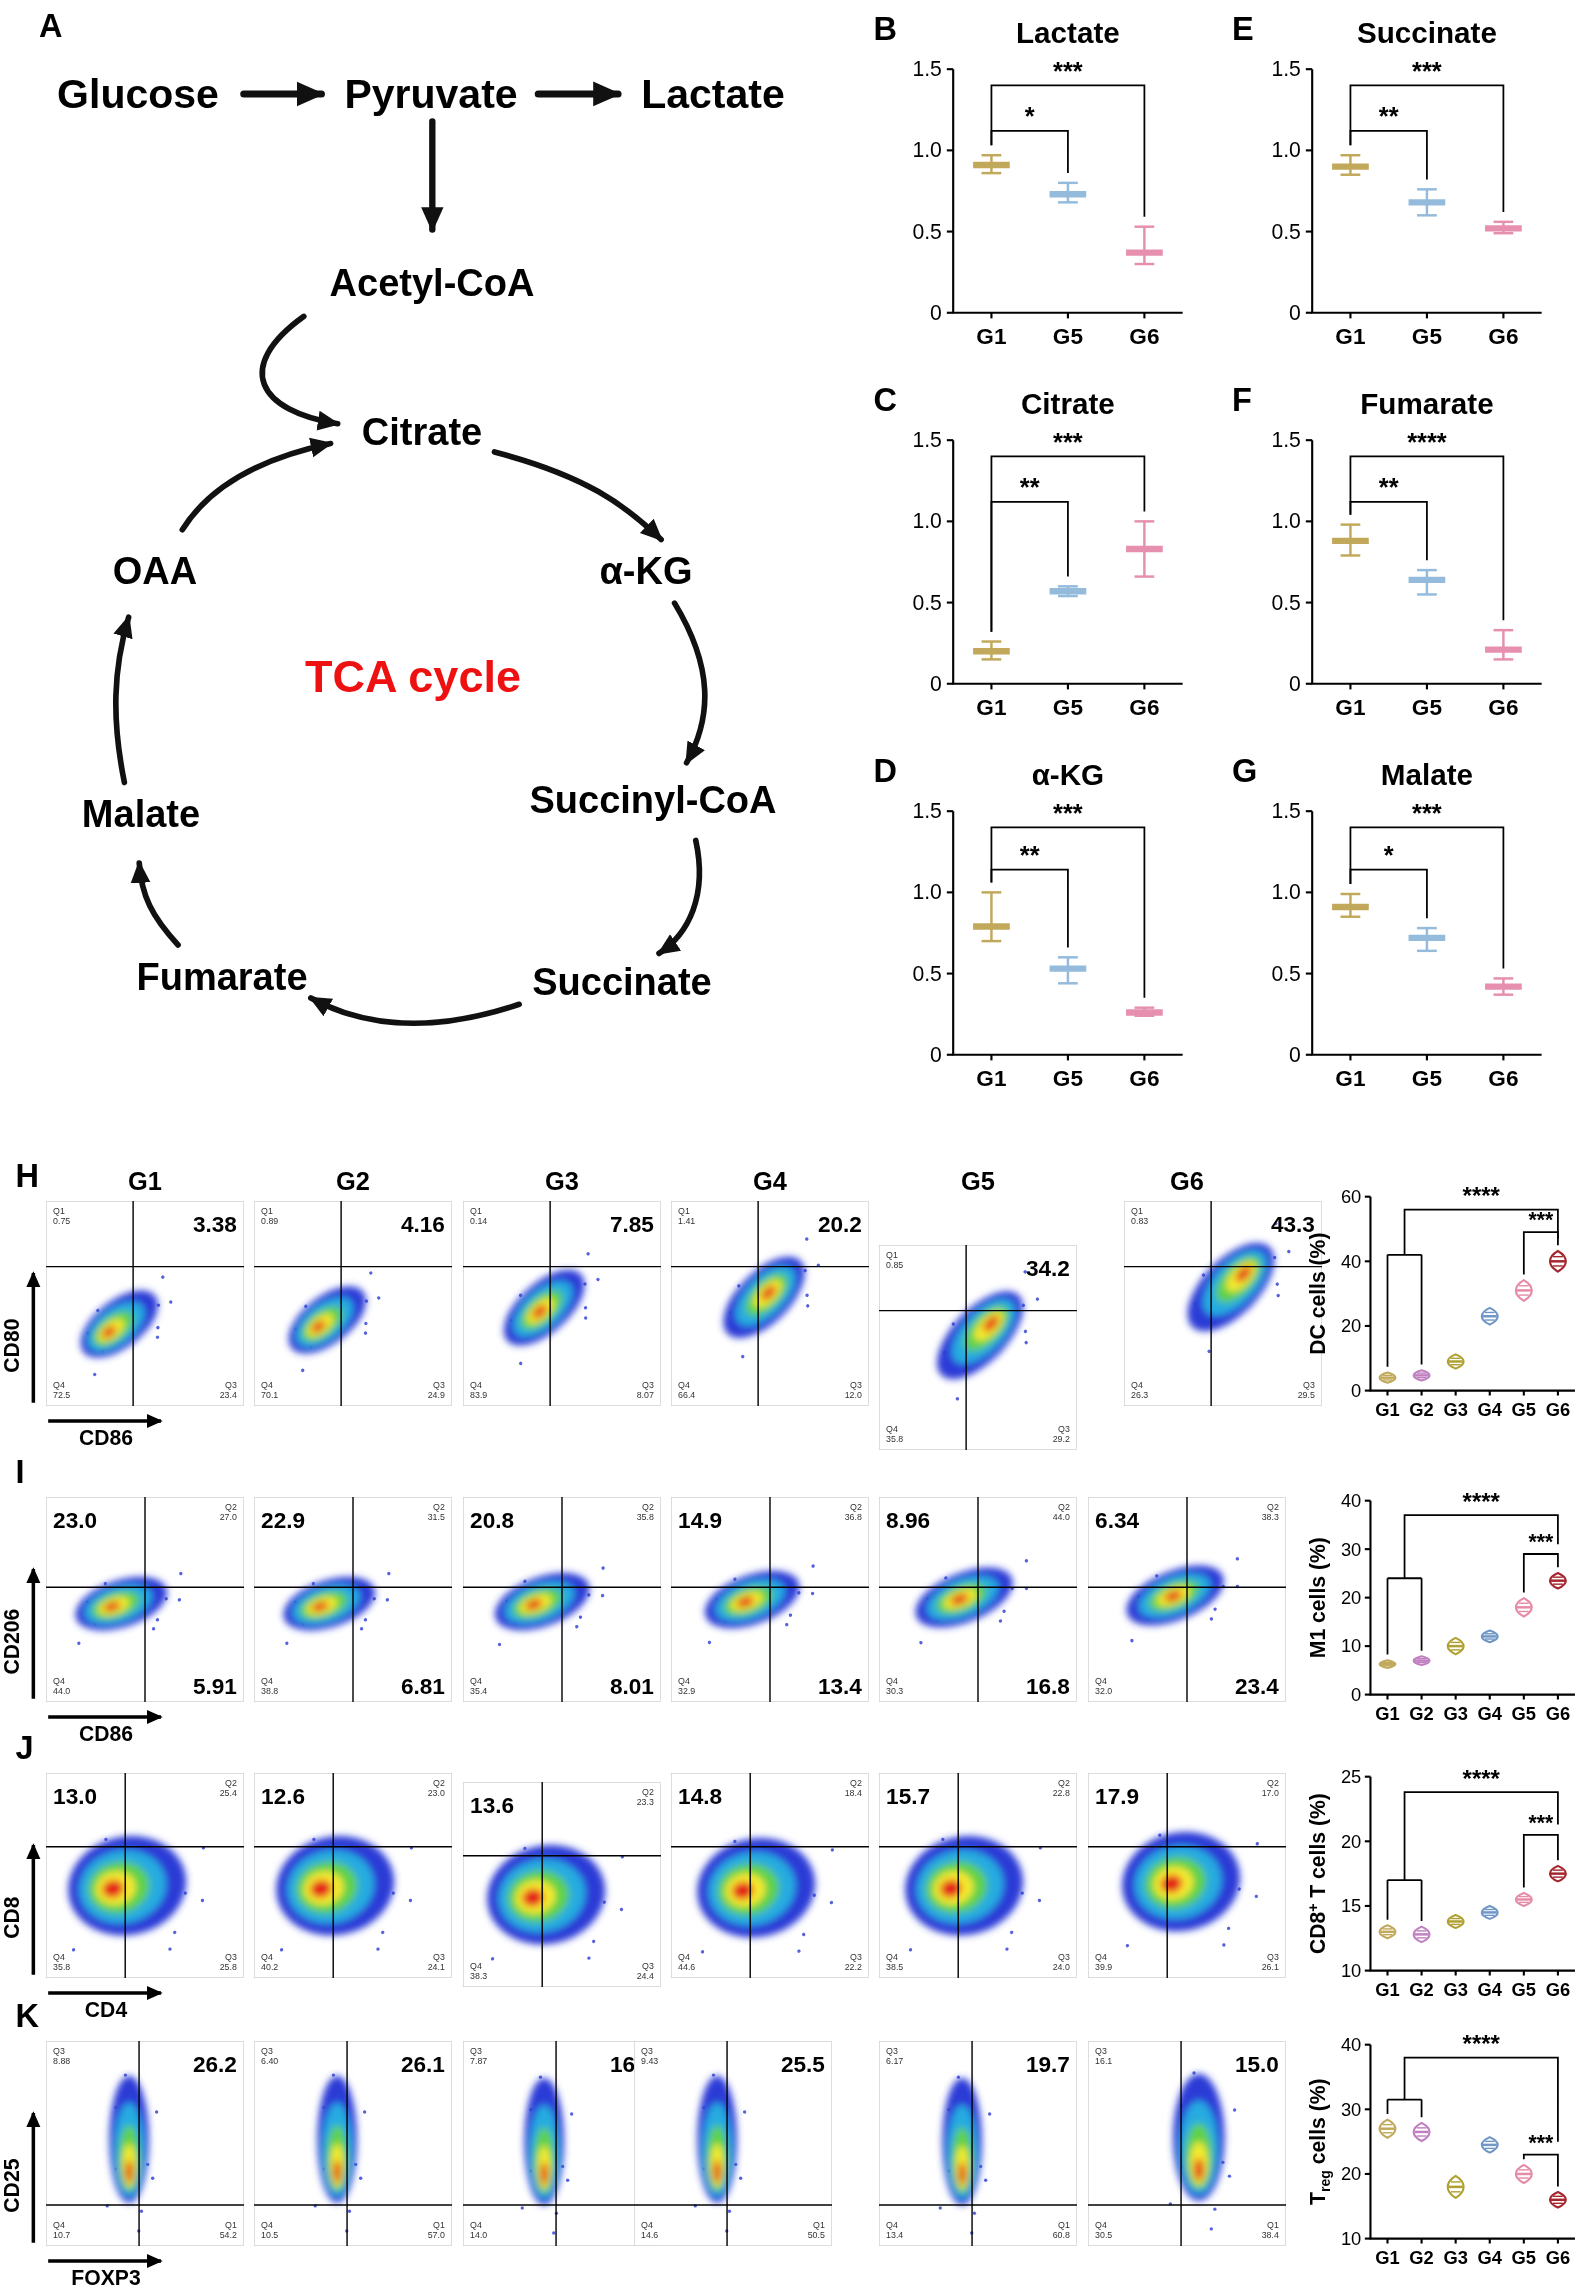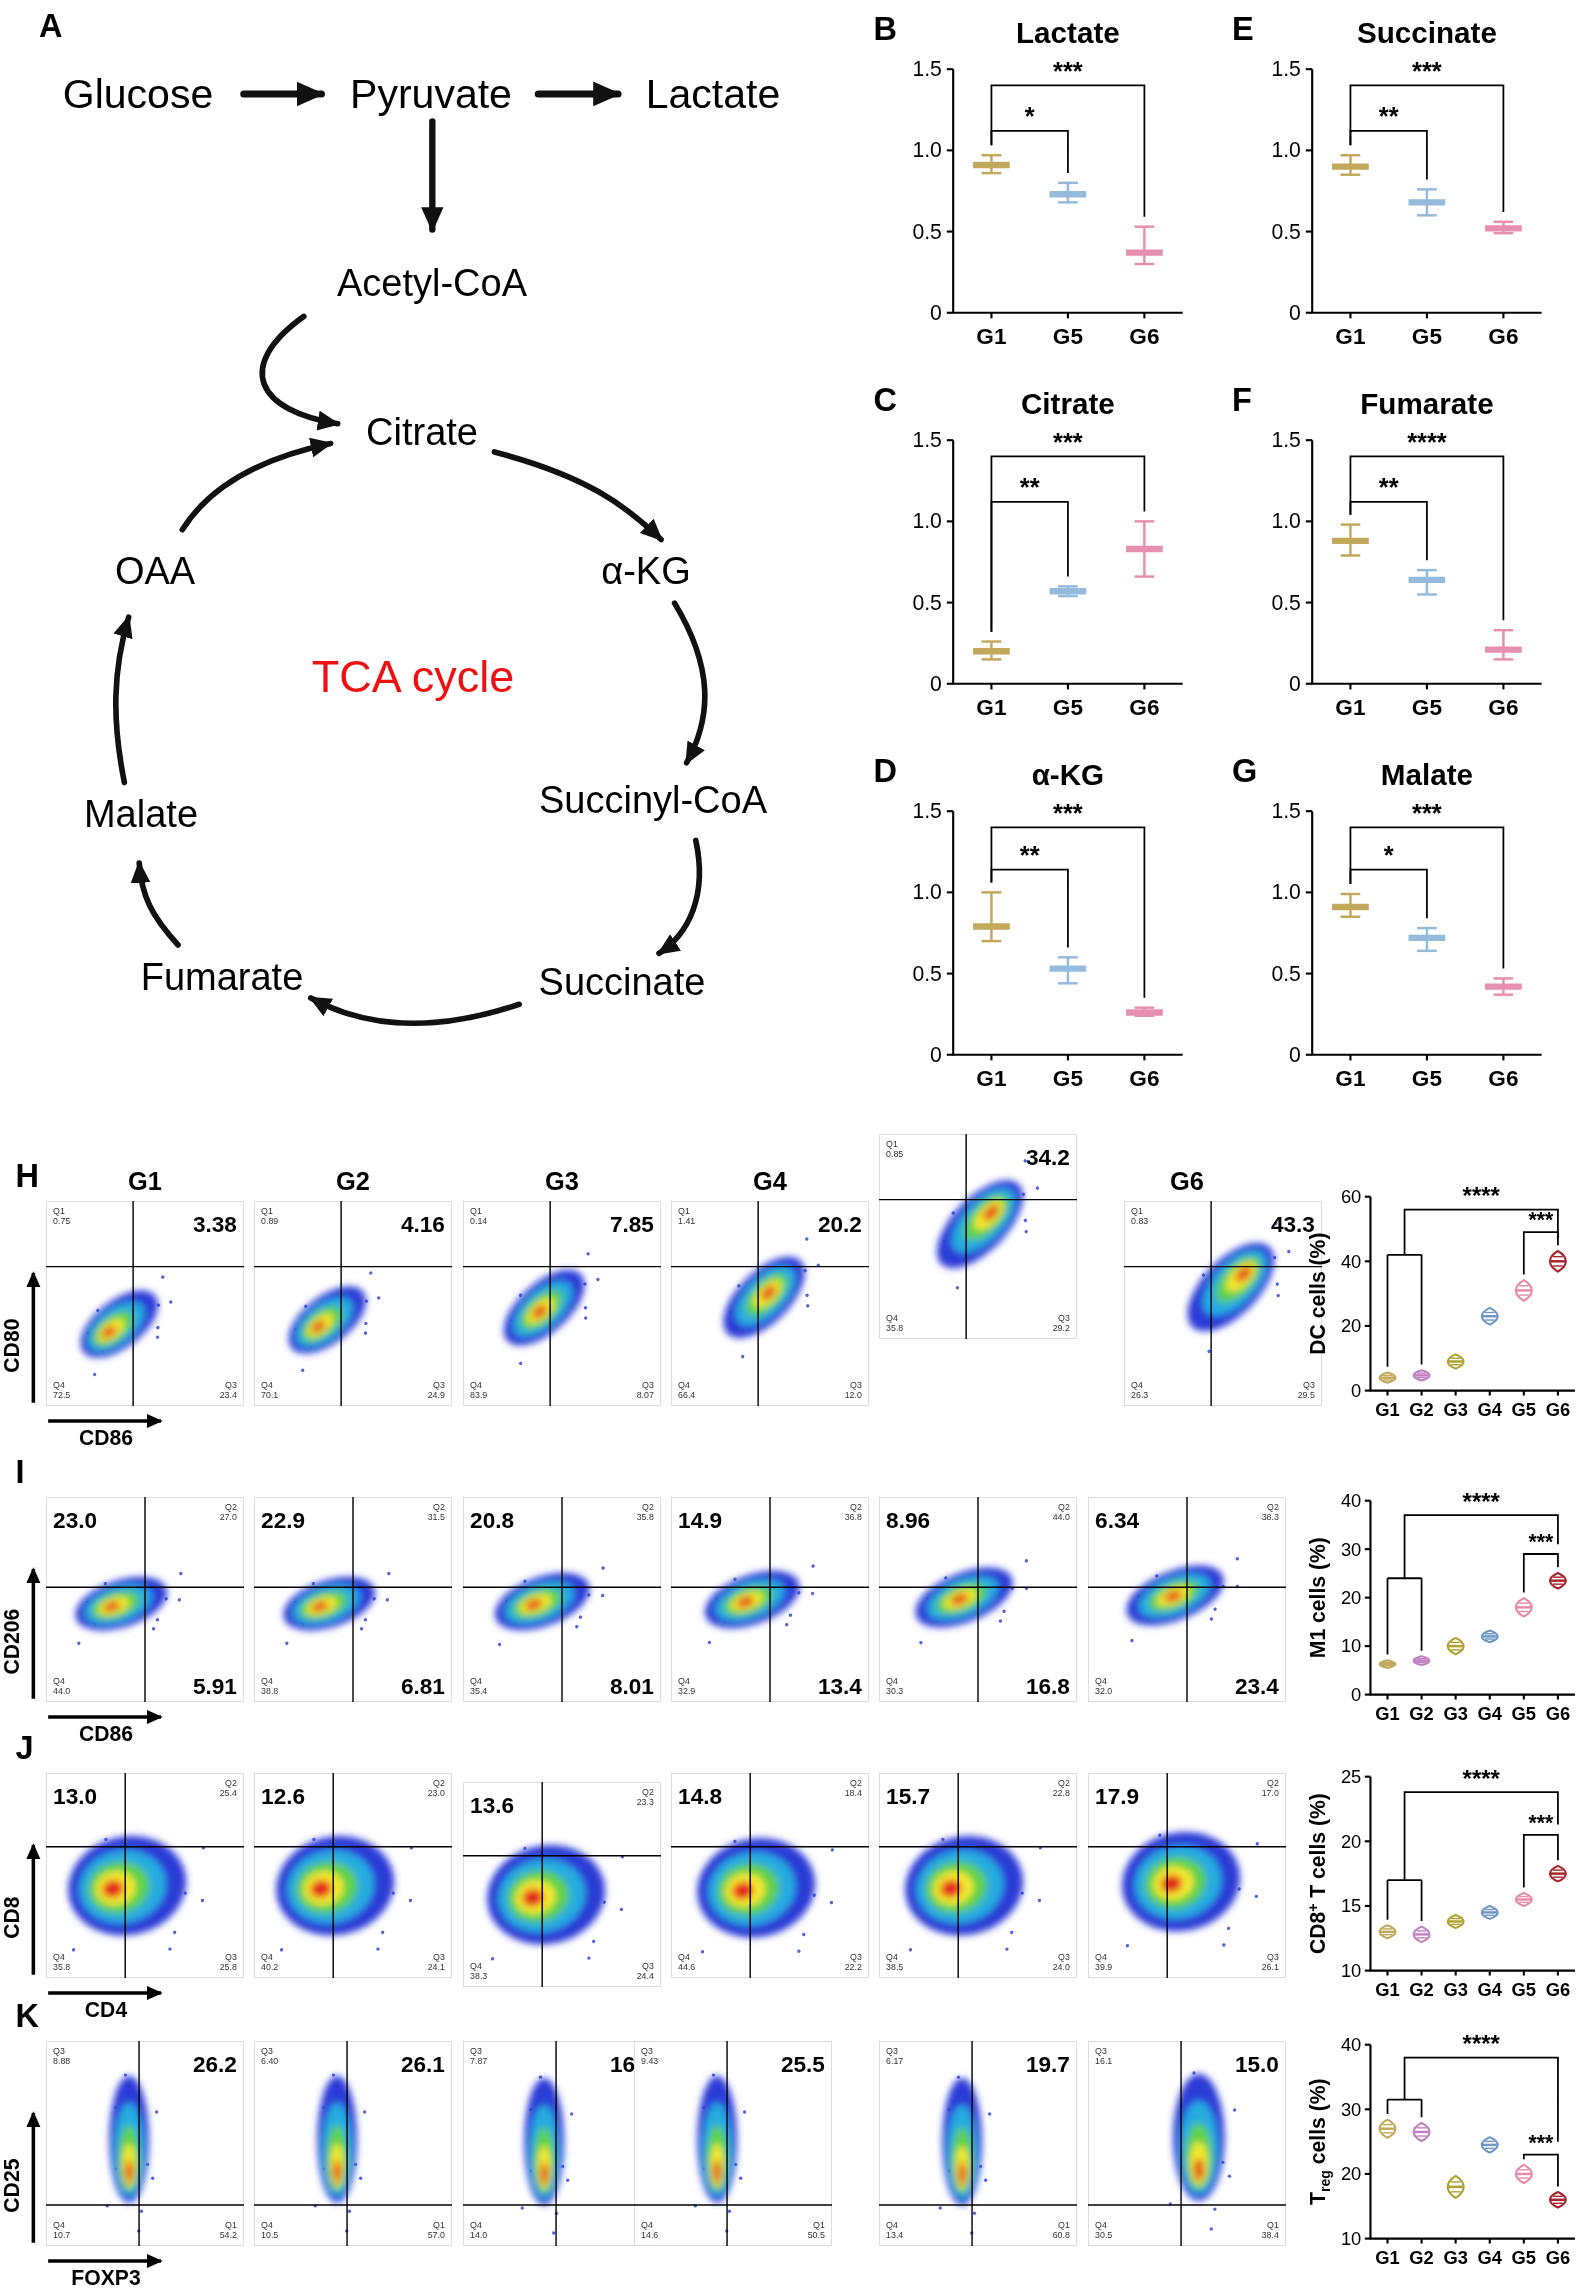--- a/index.html
+++ b/index.html
@@ -1,21 +1,21 @@
 <!DOCTYPE html>
 <html style="font-size:11.3px"><head>
 <meta charset="utf-8">
 <style>
   *{margin:0;padding:0;box-sizing:border-box}
   html,body{background:#fff}
   #root{position:relative;width:1589px;height:2295px;background:#fff;
         font-family:"Liberation Sans",sans-serif;color:#000;overflow:hidden}
   svg{font-family:"Liberation Sans",sans-serif}
   .plabel{position:absolute;font-size:32.5px;font-weight:bold;line-height:1}
-  .met{position:absolute;transform:translate(-50%,-50%);font-weight:normal;
+  .met{position:absolute;transform:translate(-50%,-50%);font-weight:bold;
        font-size:38px;white-space:nowrap}
   .met.big{font-size:41px}
   .met.cycle{font-size:45px}
   .colhead{position:absolute;text-align:center;font-size:25.4px;font-weight:bold}
   .flowplot{position:absolute;width:198px;height:247px}
   .violinbox{position:absolute;width:283px;height:275px}
   .axisbox{position:absolute;width:212px;height:268px}
   #metGrid{position:absolute;left:872px;top:8.5px;display:grid;
            grid-template-columns:353px 353px;grid-auto-rows:371px;column-gap:5.7px}
   .cell{position:relative;width:353px;height:371px}
@@ -449,21 +449,21 @@
             <ellipse cx="7.207199999999999" cy="0" rx="24.752000000000002" ry="12.325000000000001" fill="#f5ea2e"></ellipse>
             <ellipse cx="8.9544" cy="0" rx="13.104" ry="6.5249999999999995" fill="#e51f1f"></ellipse>
           </g>
           <line x1="123.2" y1="0" x2="123.2" y2="290" stroke="#000" stroke-width="2"></line>
           <line x1="0" y1="92.8" x2="280" y2="92.8" stroke="#000" stroke-width="2"></line>
           <text x="10" y="18" text-anchor="start" font-size="12.5" fill="#333"><tspan x="10" dy="0">Q1</tspan><tspan x="10" dy="14">1.41</tspan></text>
           <text x="270" y="44" text-anchor="end" font-size="32" font-weight="bold">20.2</text>
           <text x="10" y="264" text-anchor="start" font-size="12.5" fill="#333"><tspan x="10" dy="0">Q4</tspan><tspan x="10" dy="14">66.4</tspan></text>
           <text x="270" y="264" text-anchor="end" font-size="12.5" fill="#333"><tspan x="270" dy="0">Q3</tspan><tspan x="270" dy="14">12.0</tspan></text>
         </svg></div>
-      <div class="flowplot" style="left: 879px; top: 1134px;"><svg viewBox="0 0 280 290" width="198" height="205">
+      <div class="flowplot" style="left: 879px; top: 1245px;"><svg viewBox="0 0 280 290" width="198" height="205">
           <defs>
             <filter id="bl0_4" x="-60%" y="-60%" width="220%" height="220%">
               <feGaussianBlur stdDeviation="5"></feGaussianBlur>
             </filter>
           </defs>
           <rect x="0.5" y="0.5" width="279" height="289" fill="#fff" stroke="#cfcfcf" stroke-width="1"></rect>
           <g transform="translate(142.8,127.6) rotate(-46)">
             <circle cx="36.57686515827984" cy="-14.735982561371294" r="2.4" fill="#2a3ad6" opacity="0.8"></circle>
             <circle cx="-52.32536353894277" cy="-18.845713281740938" r="2.4" fill="#2a3ad6" opacity="0.8"></circle>
             <circle cx="93.146857551969" cy="23.034181561112838" r="2.4" fill="#2a3ad6" opacity="0.8"></circle>

